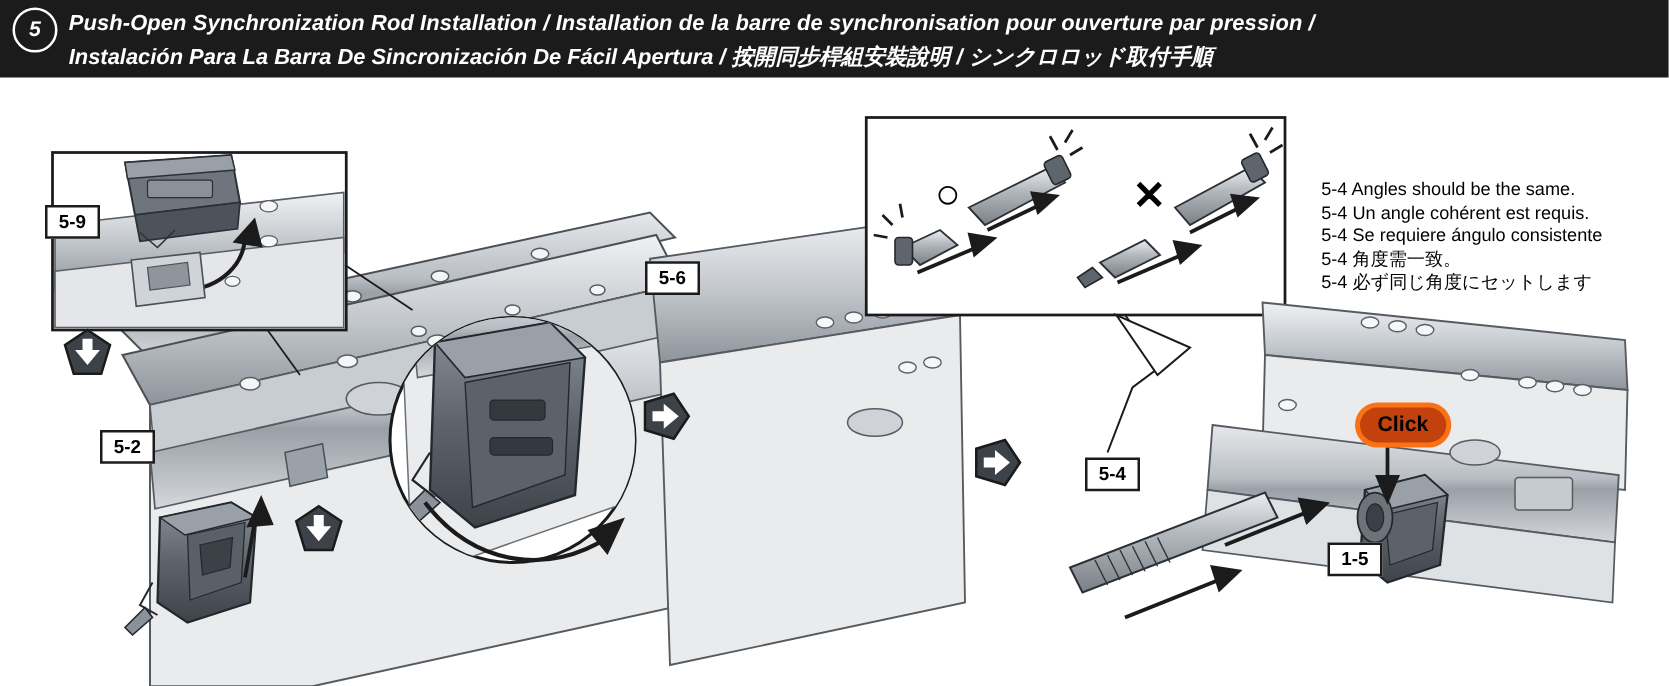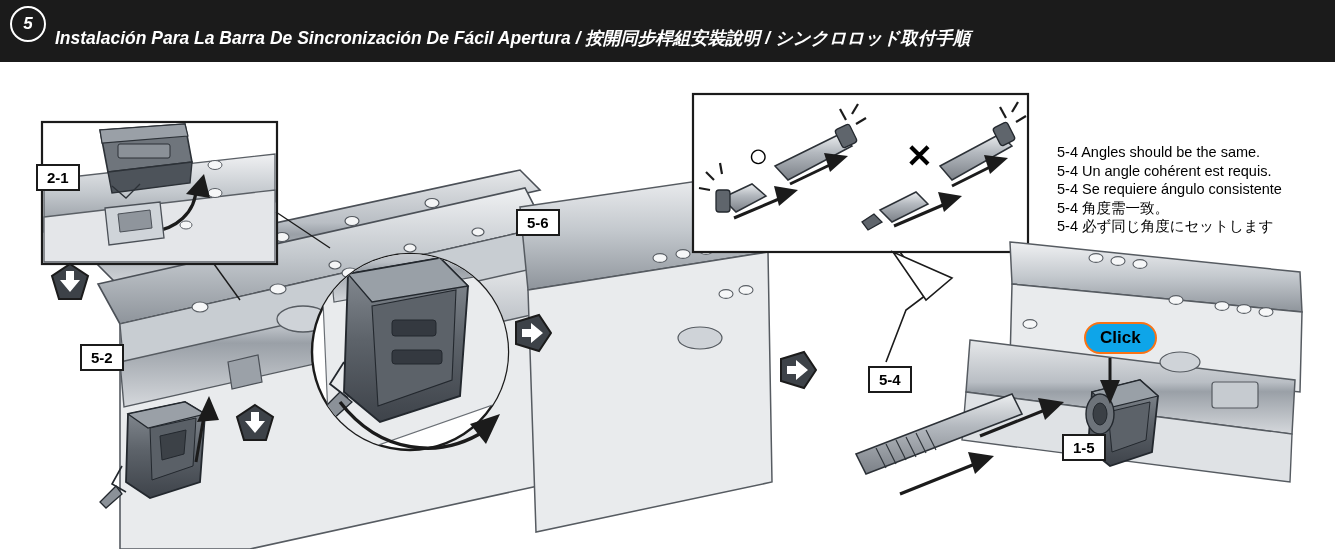--- a/index.html
+++ b/index.html
@@ -21,21 +21,21 @@
     border:2px solid #ffffff;border-radius:50%;
     display:flex;align-items:center;justify-content:center;
     font-size:17px;font-weight:bold;font-style:italic;
     background:#1b1b1b;color:#fff;
   }
   .header-text{
     position:absolute;left:55px;top:5px;width:1270px;
     font-style:italic;font-size:17.5px;line-height:27px;font-weight:600;
     letter-spacing:0.1px;
   }
-  .header-line2{letter-spacing:0px;margin-top:20px;}
+  .header-line2{letter-spacing:0px;}
 
   
   .tag{
     position:absolute;
     border:2px solid #1b1b1b;background:#fff;color:#000;
     font-size:15px;font-weight:600;
     padding:3px 9px;
     line-height:17px;
   }
 
@@ -48,36 +48,37 @@
   
   .notes{
     position:absolute;left:1057px;top:143px;width:280px;
     font-size:14.5px;line-height:18.6px;color:#000;
   }
   .notes div{white-space:nowrap;}
 
   
   .click-bubble{
     position:absolute;
-    border:2px solid #f97316;border-radius:22px;background:#0ea5e9;
+    border:4px solid #f97316;border-radius:22px;background:#c2410c;
     font-size:17px;font-weight:bold;
     padding:4px 14px;
   }
 
   
   .art{
     position:absolute;left:0;top:62px;width:1335px;height:487px;
   }
 </style>
 </head>
 <body>
 
 <div class="header">
   <div class="step-circle">5</div>
   <div class="header-text">
+    <div>Push-Open Synchronization Rod Installation  /  Installation de la barre de synchronisation pour ouverture par pression  /</div>
     <div class="header-line2">Instalación Para La Barra De Sincronización De Fácil Apertura / 按開同步桿組安裝說明 / シンクロロッド取付手順</div>
   </div>
 </div>
 
 <svg class="art" viewBox="0 0 1335 487" xmlns="http://www.w3.org/2000/svg">
   <defs>
     <linearGradient id="railGrad" x1="0" y1="0" x2="0" y2="1">
       <stop offset="0%" stop-color="#e6e8ea"></stop>
       <stop offset="45%" stop-color="#b9bec4"></stop>
       <stop offset="55%" stop-color="#9aa0a7"></stop>
@@ -343,21 +344,21 @@
   <polygon points="30,20 18,10 18,16 9,16 9,24 18,24 18,30" fill="#ffffff"></polygon>
     </svg>
 </div>
 <div class="arrow-marker" style="left:778px;top:350px;">
   <svg viewBox="0 0 40 40">
       <polygon points="38,20 26,38 3,31 3,9 26,2" fill="#3d4248" stroke="#1b1b1b" stroke-width="2"></polygon>
   <polygon points="30,20 18,10 18,16 9,16 9,24 18,24 18,30" fill="#ffffff"></polygon>
     </svg>
 </div>
 
-<div class="tag" style="left:36px;top:164px;">2-1</div>
+<div class="tag" style="left:36px;top:164px;">5-9</div>
 <div class="tag" style="left:80px;top:344px;">5-2</div>
 <div class="tag" style="left:516px;top:209px;">5-6</div>
 <div class="tag" style="left:868px;top:366px;">5-4</div>
 <div class="tag" style="left:1062px;top:434px;">1-5</div>
 
 <div style="position:absolute;left:748px;top:138px;font-size:34px;line-height:34px;">○</div>
 <div style="position:absolute;left:906px;top:140px;font-size:32px;line-height:32px;font-weight:600;">✕</div>
 
 <div class="click-bubble" style="left:1084px;top:322px;">Click</div>
 

